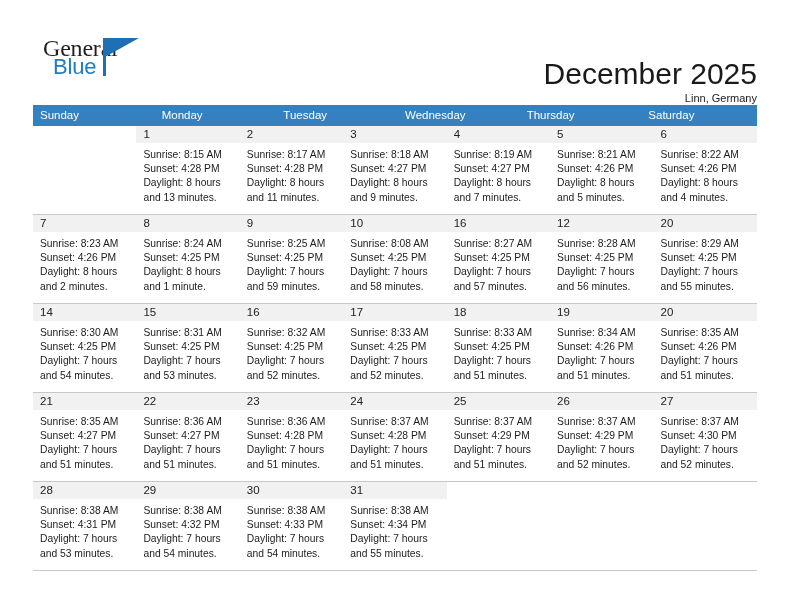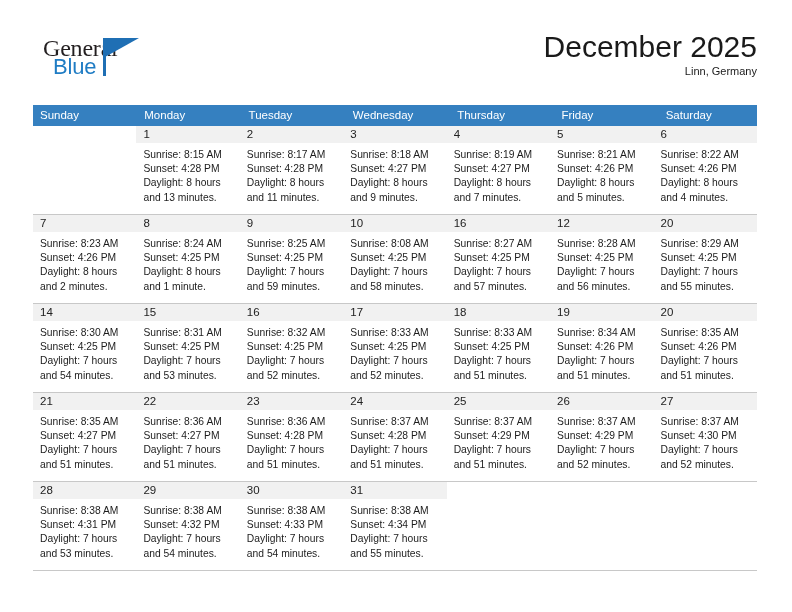--- a/index.html
+++ b/index.html
@@ -75,20 +75,21 @@
     right: 0;
     top: 0;
     text-align: right;
   }
   .month-title {
     font-size: 30px;
     color: #1a1a1a;
     line-height: 1.15;
     font-weight: normal;
     white-space: nowrap;
+    margin-top: 27px;
   }
   .location-title {
     font-size: 11px;
     color: #1a1a1a;
     white-space: nowrap;
   }
 
   
   .calendar {
     position: absolute;
@@ -162,21 +163,20 @@
 
   </div>
 
   <div class="calendar">
     <div class="weekday-row" id="weekday-row">
         <div class="weekday">Sunday</div>
         <div class="weekday">Monday</div>
         <div class="weekday">Tuesday</div>
         <div class="weekday">Wednesday</div>
         <div class="weekday">Thursday</div>
-        <div class="weekday">Friday</div>
         <div class="weekday">Saturday</div>
       </div>
     <div id="weeks-container">
         <div class="week-row">
           <div class="day-cell blank">
             <div class="day-number-band"></div>
             <div class="day-lines"></div>
           </div>
           <div class="day-cell">
             <div class="day-number-band">1</div>

